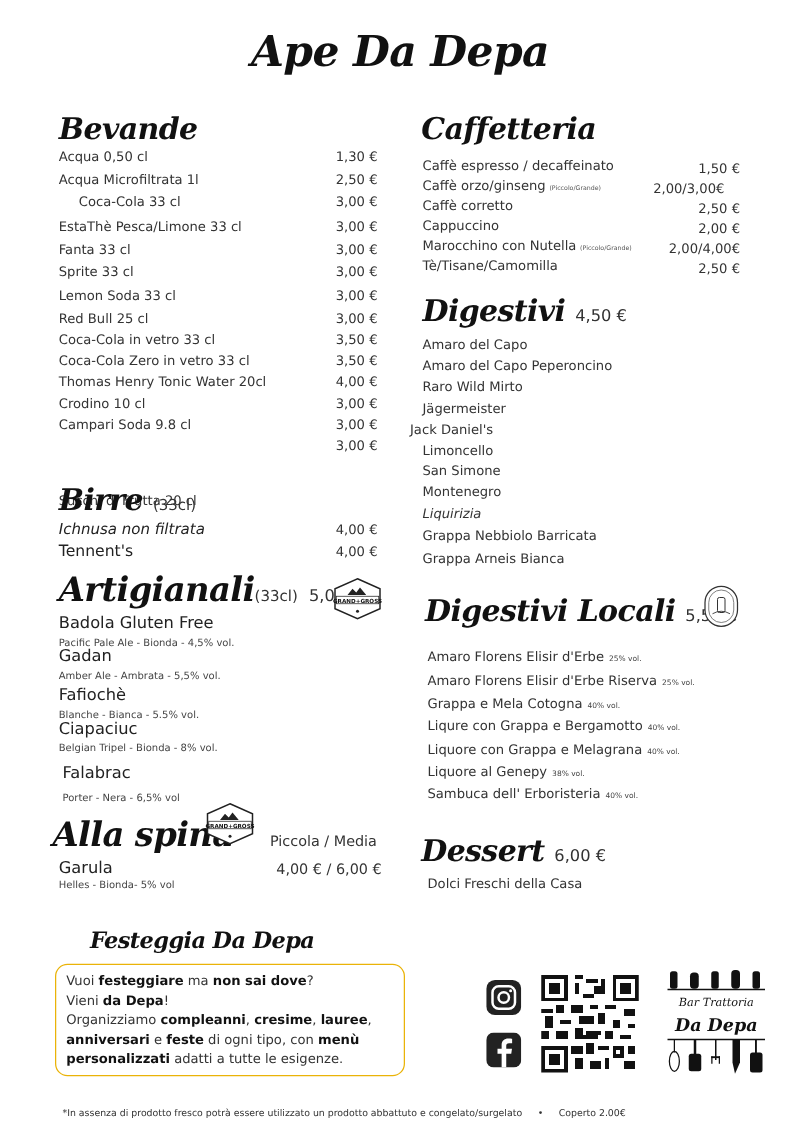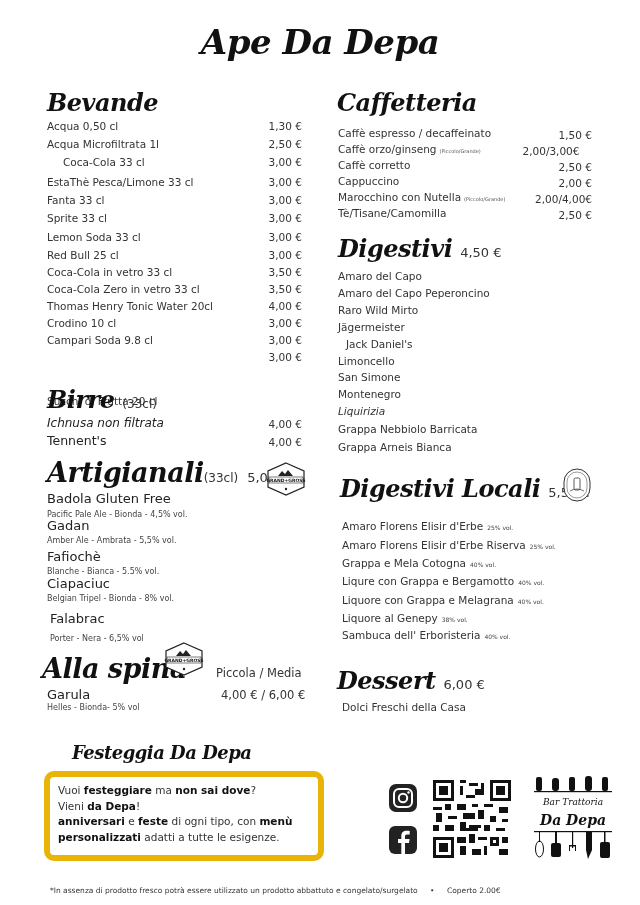--- a/index.html
+++ b/index.html
@@ -9,21 +9,21 @@
   .title { left:0; width:640px; top:22px; text-align:center; font-size:34px; }
   .h2 { font-size:24px; line-height:30px; white-space:nowrap; }
   .h2 small { font-family:"DejaVu Sans", sans-serif; font-style:normal; font-weight:normal; font-size:12px; color:#333; letter-spacing:0; }
   .h2 .hp { font-family:"DejaVu Sans", sans-serif; font-style:normal; font-weight:normal; font-size:13px; color:#333; letter-spacing:0;text-align:right; }
   .row { position:absolute; font-size:10.5px; line-height:14px; white-space:nowrap; color:#333; }
   .name-lg { font-size:13px; color:#222; }
   .sub { font-size:8px; color:#444; }
   .tiny { font-size:5px; color:#555; }
   .vol { font-size:6px; color:#444; }
   .logo-badge { position:absolute; display:flex; align-items:center; justify-content:center; }
-  .box { position:absolute; left:44px; top:771px; width:280px; height:90px; border:6px solid #eab308; border-radius:10px; padding:6px 8px; box-sizing:border-box; font-size:10.5px; line-height:15.5px; color:#333; }
+  .box { position:absolute; left:44px; top:771px; width:280px; height:90px; border:1px solid #eab308; border-radius:10px; padding:6px 8px; box-sizing:border-box; font-size:10.5px; line-height:15.5px; color:#333; }
   .box b { color:#111; }
   .footer { position:absolute; left:50px; top:886px; font-size:7.5px; color:#333; white-space:nowrap; }
 </style>
 </head>
 <body>
 
 <div class="abs script title">Ape Da Depa</div>
 
 <div class="abs script h2" style="left:47px;top:88px;">Bevande</div>
 <div id="bevande-list">
@@ -118,21 +118,21 @@
     <div class="row" style="left:338px;top:206px;"><span>Tè/Tisane/Camomilla</span></div>
     <div class="row" style="left:510px;width:82px;text-align:right;top:208px;">2,50 €</div>
   </div>
 
 <div class="abs script h2" style="left:338px;top:234px;"><span>Digestivi</span> <span class="hp">4,50 €</span></div>
 <div id="digestivi-list">
     <div class="row" style="left:338px;top:269px;">Amaro del Capo</div>
     <div class="row" style="left:338px;top:286px;">Amaro del Capo Peperoncino</div>
     <div class="row" style="left:338px;top:303px;">Raro Wild Mirto</div>
     <div class="row" style="left:338px;top:320px;">Jägermeister</div>
-    <div class="row" style="left:346px;top:337px;text-align:center;">Jack Daniel's</div>
+    <div class="row" style="left:328px;top:337px;text-align:center;">Jack Daniel's</div>
     <div class="row" style="left:338px;top:354px;">Limoncello</div>
     <div class="row" style="left:338px;top:370px;">San Simone</div>
     <div class="row" style="left:338px;top:387px;">Montenegro</div>
     <div class="row" style="left:338px;top:404px;font-style:italic;">Liquirizia</div>
     <div class="row" style="left:338px;top:422px;">Grappa Nebbiolo Barricata</div>
     <div class="row" style="left:338px;top:440px;">Grappa Arneis Bianca</div>
   </div>
 
 <div class="abs script h2" style="left:340px;top:474px;"><span>Digestivi Locali</span> <span class="hp">5,50 €</span></div>
 <div class="logo-badge" style="left:562px;top:467px;width:30px;height:36px;">
@@ -153,20 +153,21 @@
     <div class="row" style="left:342px;top:628px;"><span>Sambuca dell' Erboristeria</span><span class="vol" style="margin-left:4px;">40% vol.</span></div>
   </div>
 
 <div class="abs script h2" style="left:337px;top:666px;"><span>Dessert</span> <span class="hp">6,00 €</span></div>
 <div class="row" style="left:342px;top:700px;">Dolci Freschi della Casa</div>
 
 <div class="abs script" style="left:46px;top:742px;font-size:18px;margin-left:26px;">Festeggia Da Depa</div>
 <div class="box">
   <div><span>Vuoi </span><b>festeggiare</b><span> ma </span><b>non sai dove</b><span>?</span></div>
   <div><span>Vieni </span><b>da Depa</b><span>!</span></div>
+  <div><span>Organizziamo </span><b>compleanni</b><span>, </span><b>cresime</b><span>, </span><b>lauree</b><span>,</span></div>
   <div><b>anniversari</b><span> e </span><b>feste</b><span> di ogni tipo, con </span><b>menù</b></div>
   <div><b>personalizzati</b><span> adatti a tutte le esigenze.</span></div>
 </div>
 
 <div class="abs" style="left:389px;top:784px;width:28px;height:28px;">
   <svg width="28" height="28" viewBox="0 0 28 28">
       <rect x="0" y="0" width="28" height="28" rx="7" fill="#222"></rect>
       <rect x="5" y="5" width="18" height="18" rx="5" fill="none" stroke="#fff" stroke-width="2"></rect>
       <circle cx="14" cy="14" r="4.2" fill="none" stroke="#fff" stroke-width="2"></circle>
       <circle cx="19.5" cy="8.5" r="1.2" fill="#fff"></circle>

